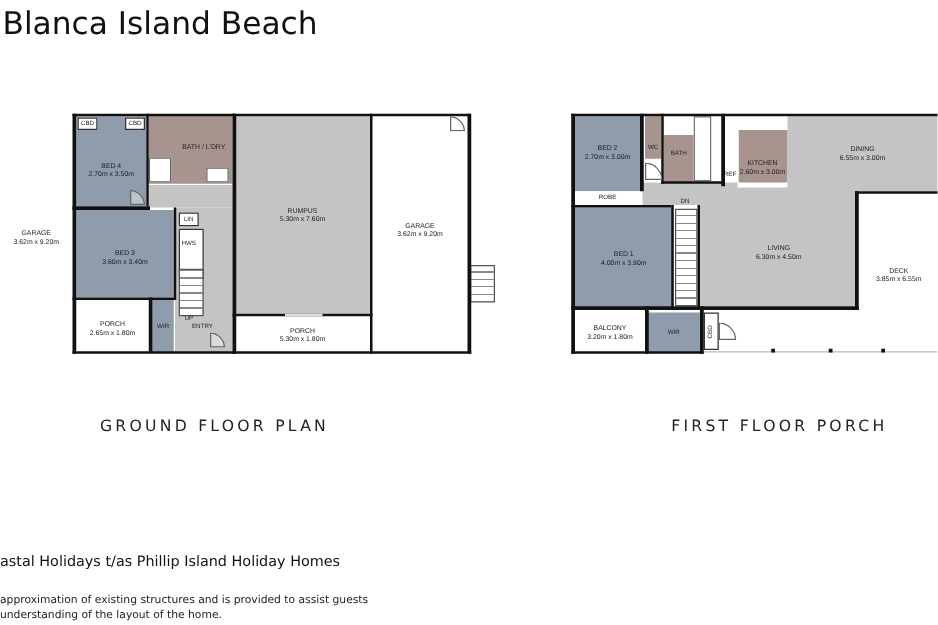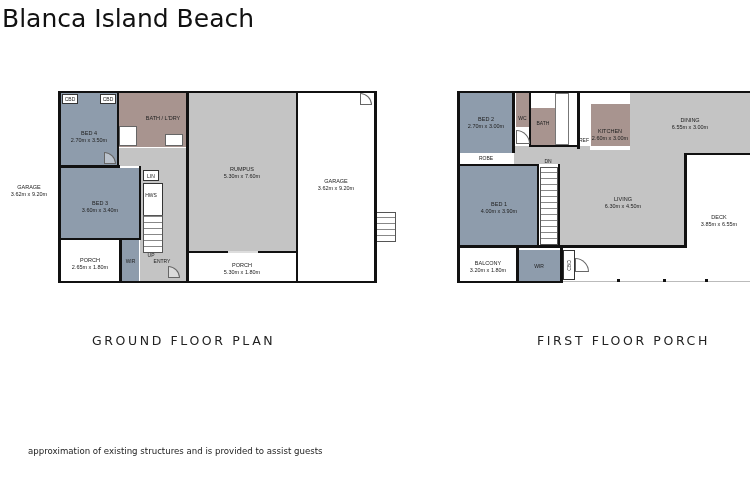--- a/index.html
+++ b/index.html
@@ -110,21 +110,21 @@
   <div class="wall" style="left:186px;top:251px;width:112px;height:2px;"></div>
   <div class="wall" style="left:296px;top:91px;width:2px;height:192px;"></div>
   <div class="wall" style="left:374px;top:91px;width:3px;height:192px;"></div>
   <div class="wall" style="left:186px;top:281px;width:191px;height:2px;"></div>
   <div class="win" style="left:228px;top:251px;width:30px;height:2px;"></div>
   <div class="door" style="left:360px;top:93px;width:12px;height:12px;"></div>
   <div class="door" style="left:168px;top:266px;width:12px;height:12px;"></div>
   <div class="door" style="left:104px;top:152px;width:12px;height:12px;"></div>
 </div>
 
-<div class="plan-label" style="left:92px;top:333px;">GROUND FLOOR PLAN</div>
+<div class="plan-label" style="left:80px;top:333px;">GROUND FLOOR PLAN</div>
 
 <div class="plan" style="left:0;top:0;width:750px;height:300px;">
 
   <div class="room blue" style="left:460px;top:93px;width:52px;height:60px;"></div>
   <div class="lbl" style="left:460px;top:116px;width:52px;">
     <span>BED 2</span>
     <span class="dim">2.70m x 3.00m</span>
   </div>
 
   <div class="room mauve" style="left:516px;top:93px;width:13px;height:34px;"></div>
@@ -205,14 +205,16 @@
   <div class="post" style="left:617px;top:279px;"></div>
   <div class="post" style="left:663px;top:279px;"></div>
   <div class="post" style="left:705px;top:279px;"></div>
   <div class="door" style="left:575px;top:258px;width:14px;height:14px;"></div>
   <div class="door" style="left:516px;top:130px;width:14px;height:14px;"></div>
 </div>
 
 <div class="plan-label" style="left:537px;top:333px;">FIRST FLOOR PORCH</div>
 
 <div class="footer">
-  <div class="line" style="margin-top:3px;padding-left:28px;">approximation of existing structures and is provided to assist guests</div>
+  <div class="company">astal Holidays t/as Phillip Island Holiday Homes</div>
+  <div class="line" style="margin-top:18px;">approximation of existing structures and is provided to assist guests</div>
+  <div class="line">understanding of the layout of the home.</div>
 </div>
 
 </body></html>

